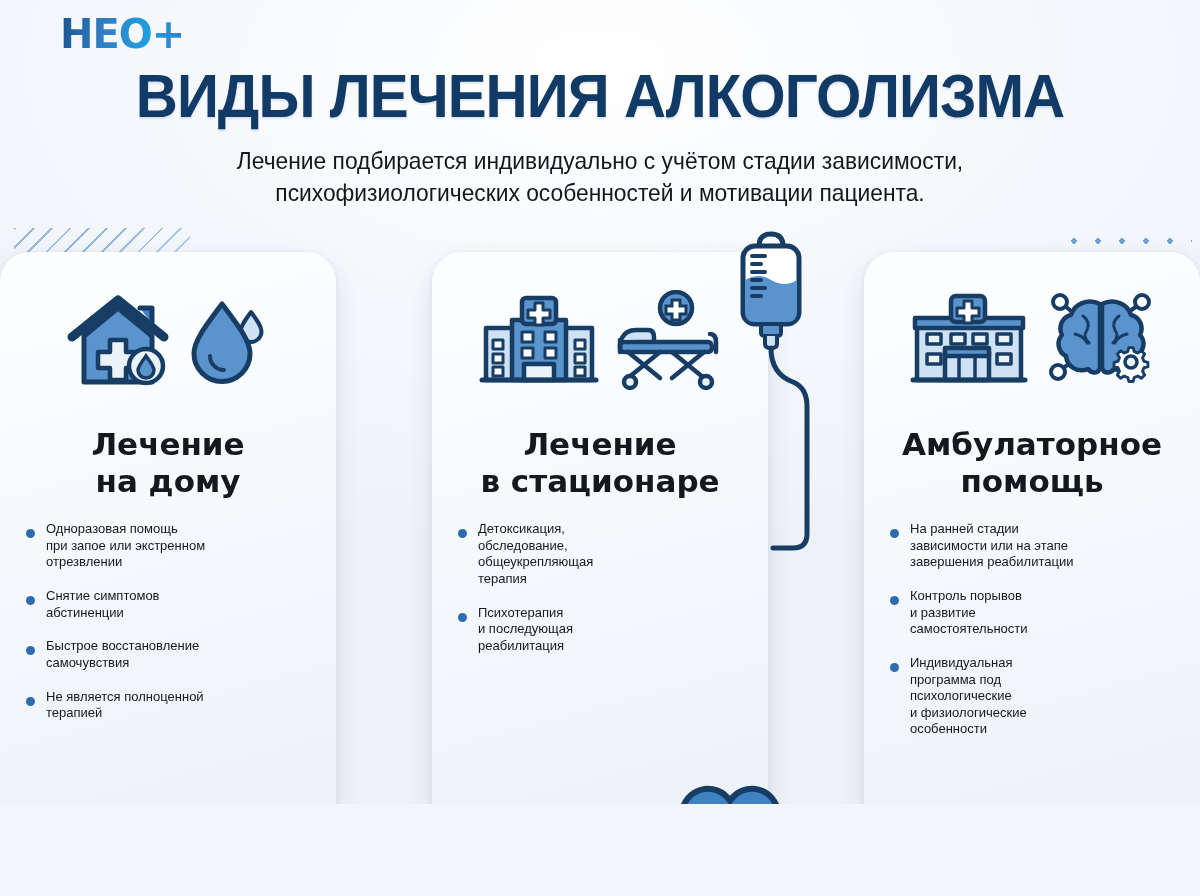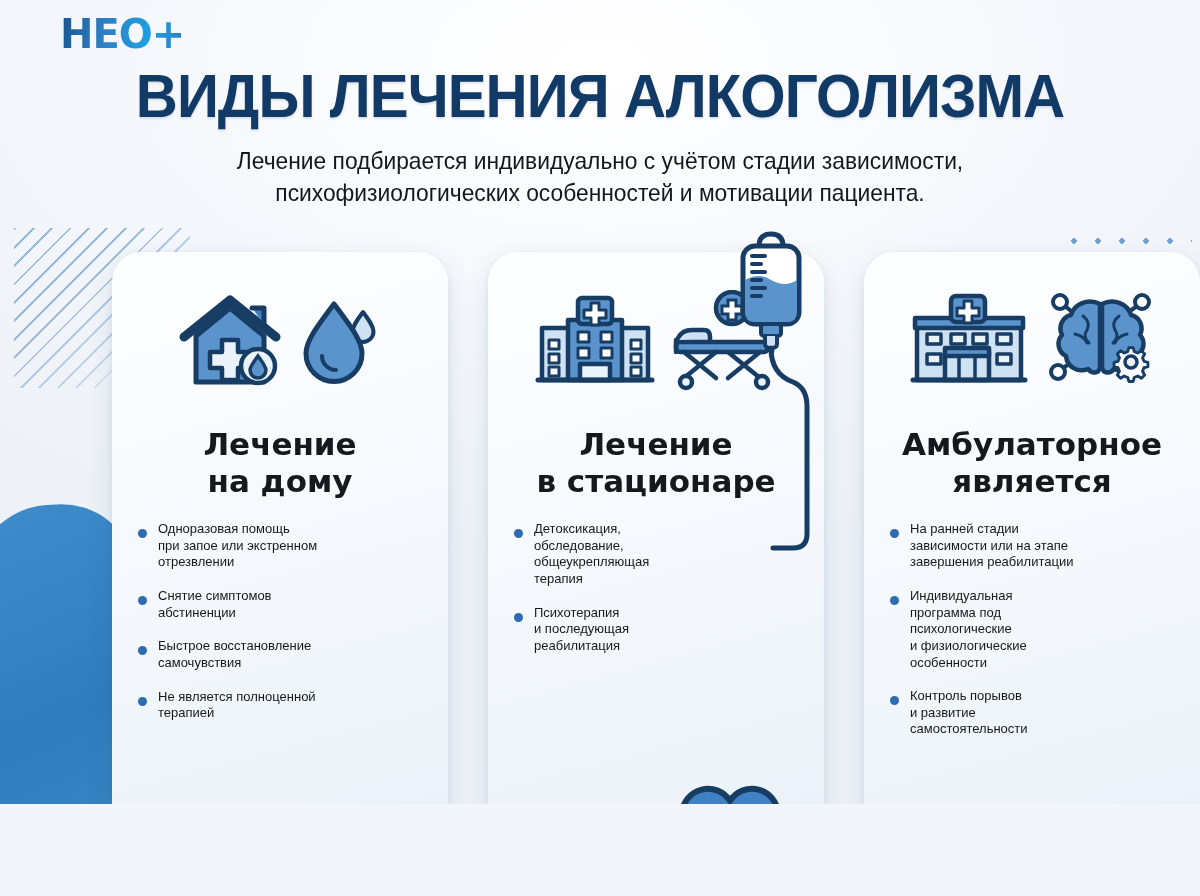--- a/index.html
+++ b/index.html
@@ -96,22 +96,22 @@
     font-family: "Liberation Sans Narrow", "Liberation Sans", sans-serif;
     transform: scaleX(0.95);
   }
 
   
   .cards {
     position: absolute;
     left: 0; top: 252px;
     width: 1200px;
     display: flex;
-    justify-content: flex-end;
-    gap: 40px;
+    justify-content: space-between;
+    gap: 52px;
   }
 
   .card {
     position: relative;
     width: 336px;
     min-height: 594px;
     background: linear-gradient(165deg, #fdfeff 0%, #f4f8fc 55%, #eaf1f8 100%);
     border-radius: 30px;
     box-shadow:
       0 10px 26px rgba(30, 70, 120, .12),
@@ -314,33 +314,33 @@
             <path d="M74 26 q-8 6 -4 14 q5 7 -2 13"></path>
             <path d="M82 44 q-9 2 -12 9"></path>
           </g>
           <g transform="translate(86,72)">
             <path d="M-3 -20 h6 l1.5 5.5 l5 2 l5 -3 l4.5 4.5 l-3 5 l2 5 l5.5 1.5 v6 l-5.5 1.5 l-2 5 l3 5 l-4.5 4.5 l-5 -3 l-5 2 l-1.5 5.5 h-6 l-1.5 -5.5 l-5 -2 l-5 3 l-4.5 -4.5 l3 -5 l-2 -5 l-5.5 -1.5 v-6 l5.5 -1.5 l2 -5 l-3 -5 l4.5 -4.5 l5 3 l5 -2 z" fill="#ffffff" stroke="#173d64" stroke-width="4" stroke-linejoin="round" transform="scale(0.72)"></path>
             <circle cx="0" cy="0" r="6" fill="#eaf2fa" stroke="#173d64" stroke-width="3.5"></circle>
           </g>
         </svg>
       </div>
       <div class="card-title">Амбулаторное
-является</div>
+помощь</div>
       <ul class="bullets">
         <li>На ранней стадии
 зависимости или на этапе
 завершения реабилитации</li>
+        <li>Контроль порывов
+и развитие
+самостоятельности</li>
         <li>Индивидуальная
 программа под
 психологические
 и физиологические
 особенности</li>
-        <li>Контроль порывов
-и развитие
-самостоятельности</li>
       </ul>
     </div>
   </div>
 
   <svg class="iv-drip" width="96" height="330" viewBox="0 0 96 330">
     <path d="M24 18 q0 -12 12 -12 q12 0 12 12" fill="none" stroke="#173d64" stroke-width="5" stroke-linecap="round"></path>
     <rect x="8" y="18" width="56" height="78" rx="12" fill="#ffffff" stroke="#173d64" stroke-width="5"></rect>
     <path d="M10 52 q14 -8 26 0 q14 8 26 0 l0 32 q0 10 -10 10 l-32 0 q-10 0 -10 -10 z" fill="#5b93cc"></path>
     <g stroke="#173d64" stroke-width="4" stroke-linecap="round">
       <path d="M17 28 h13"></path>

